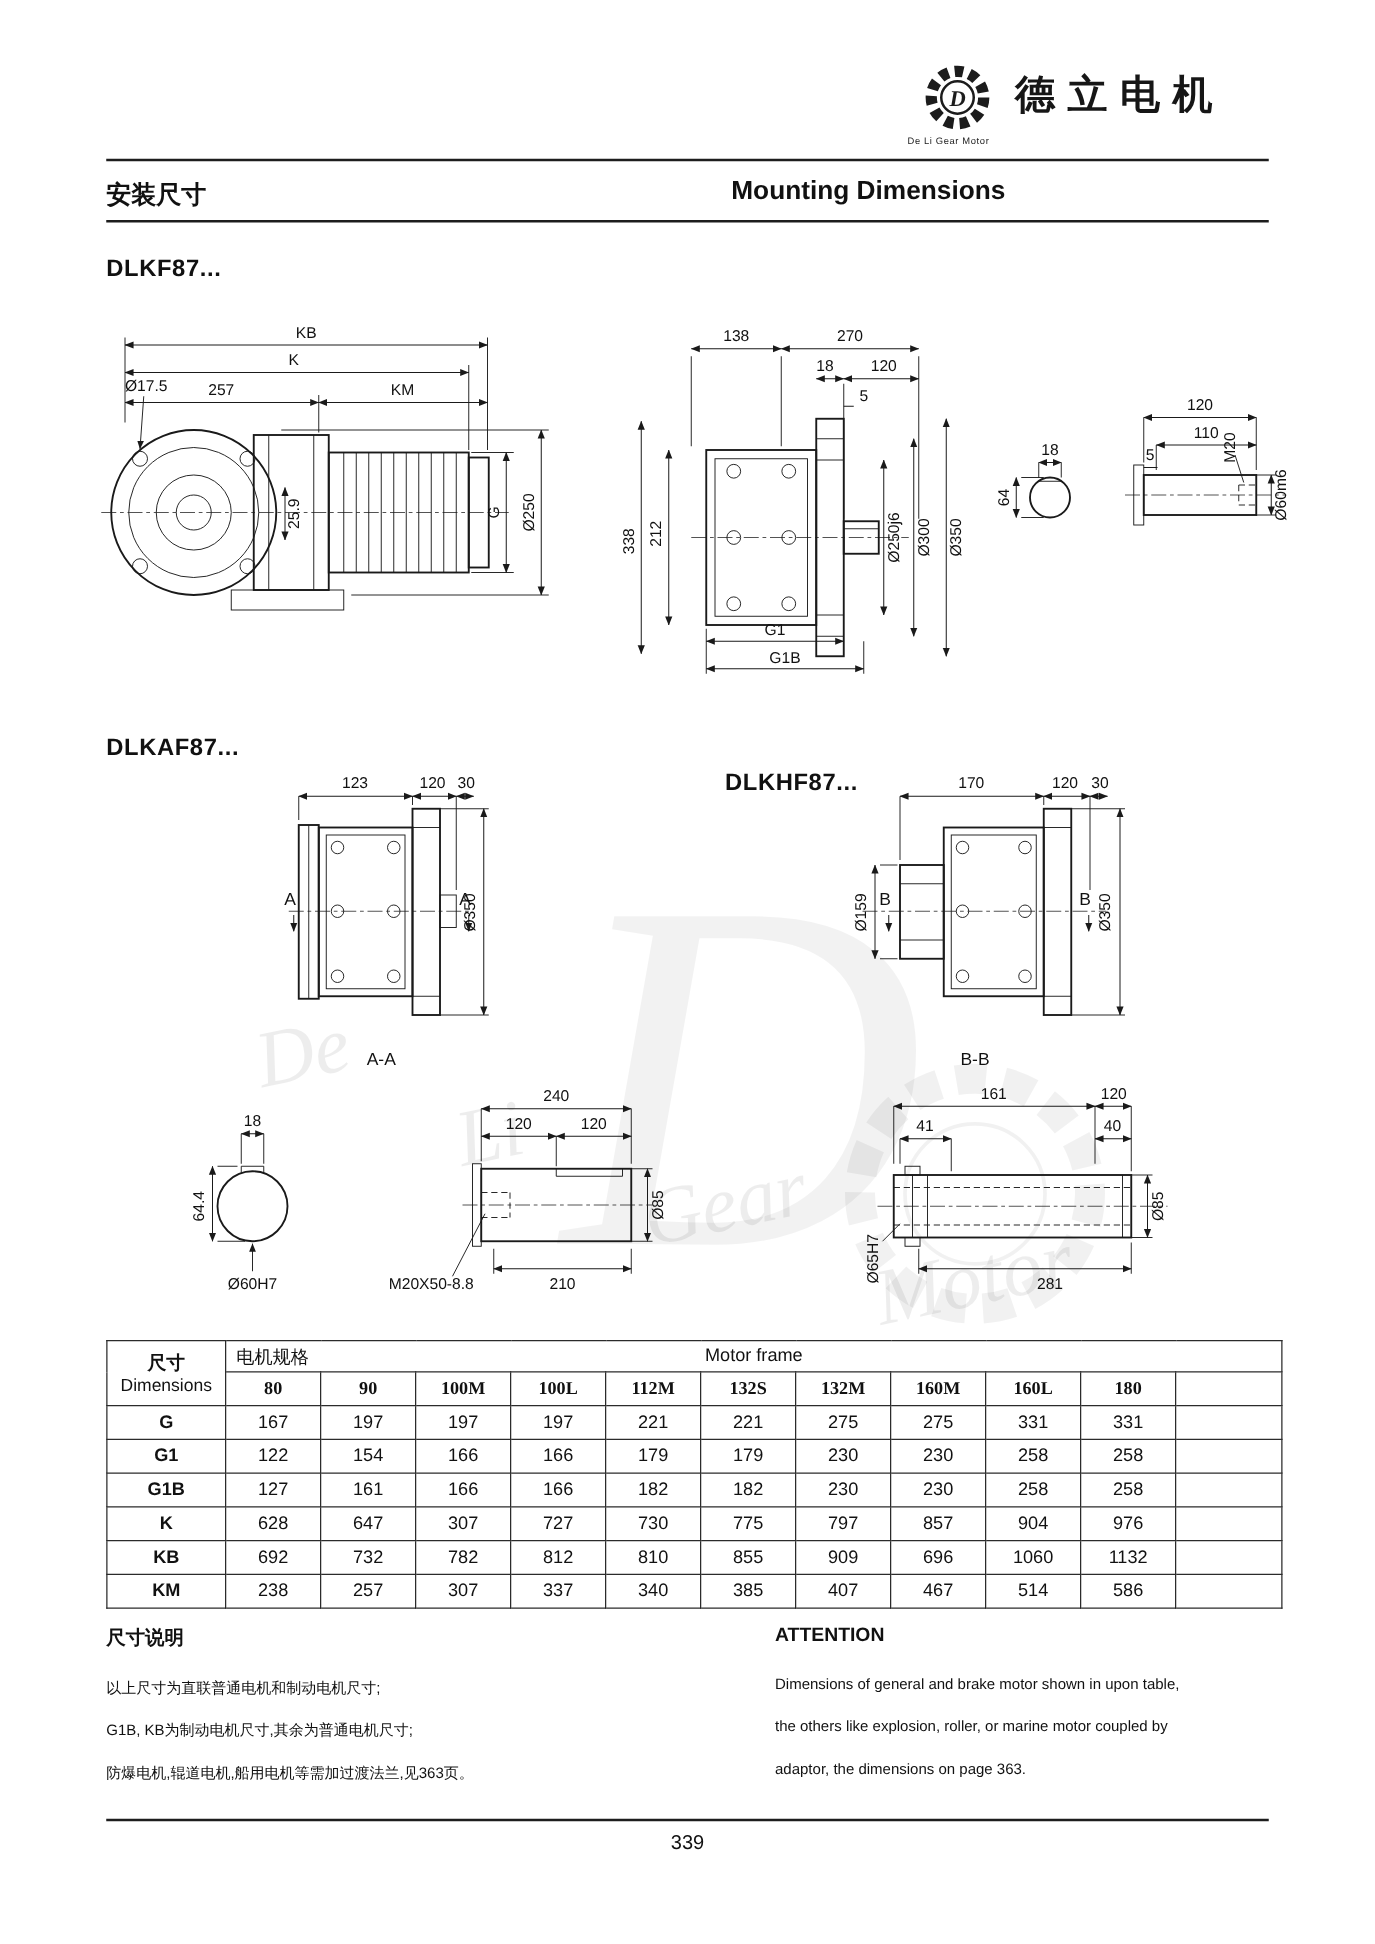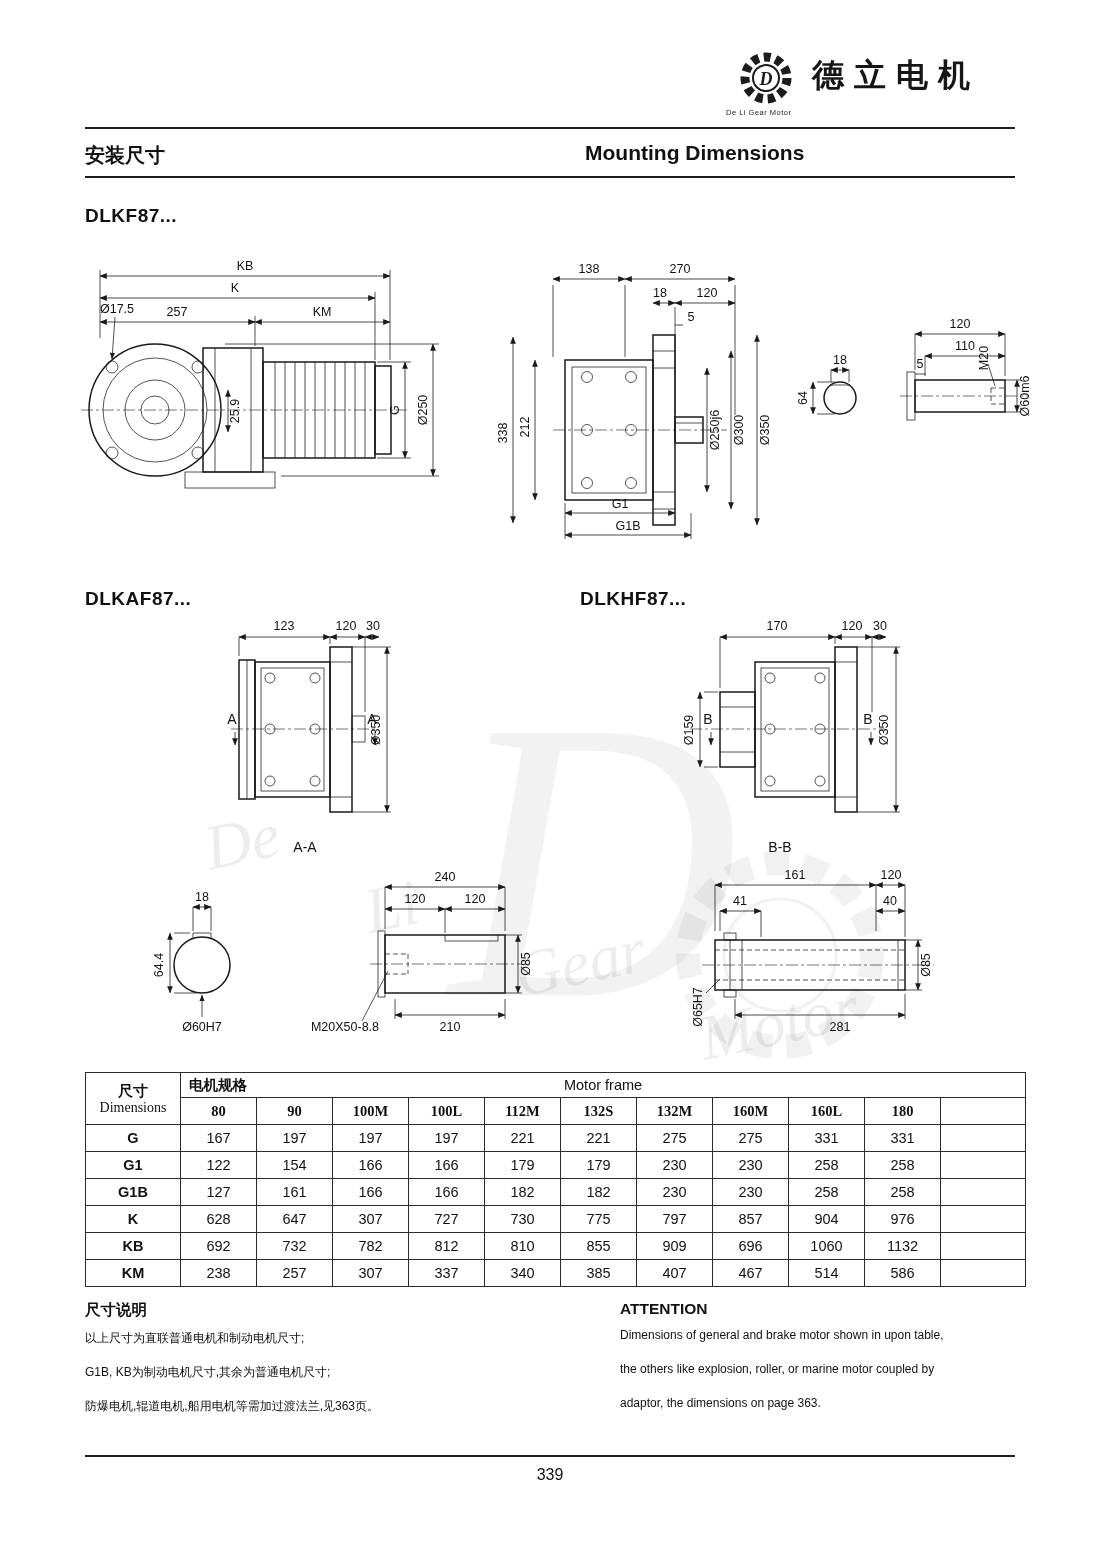--- a/index.html
+++ b/index.html
@@ -31,27 +31,27 @@
 
   
   .dim-table { position:absolute; left:85px; top:1072px; width:940px; border-collapse:collapse;
                font-size:14.5px; table-layout:fixed; }
   .dim-table th,.dim-table td { border:1px solid #2b2b2b; text-align:center; vertical-align:middle;
                height:27px; padding:0; font-weight:normal; }
   .dim-table thead tr.r1 th { height:25px; }
   .dim-table .col-head { font-weight:bold;font-family:Liberation Serif, serif; }
   .dim-table .row-label { font-weight:bold; }
   .dim-head div.cn { font-weight:bold; font-size:15px; line-height:18px; }
-  .dim-head div.en { font-size:14px; line-height:16px;font-family:Liberation Serif, serif; }
+  .dim-head div.en { font-size:14px; line-height:16px; }
   .motor-head { position:relative; }
-  .motor-head .mh-cn { position:absolute; left:8px; top:3px; font-weight:bold; font-size:14.5px; }
+  .motor-head .mh-cn { position:absolute; left:8px; top:3px; font-weight:normal; font-size:14.5px; }
   .motor-head .mh-en { display:inline-block; font-size:14.5px; }
 
   
-  .note-title { font-size:15.5px; font-weight:bold; }
+  .note-title { font-size:15.5px; font-weight:bold; margin-bottom:12px; }
   .note-line  { font-size:12px; line-height:34px; white-space:nowrap; }
 
   .page-num { position:absolute; left:0; top:1466px; width:1100px; text-align:center; font-size:16px; }
 
   .watermark { pointer-events:none; z-index:0; }
   .content-layer { position:absolute; left:0; top:0; width:1100px; height:1555px; z-index:1; }
 </style>
 </head>
 <body>
 
@@ -245,21 +245,21 @@
         <text x="193" y="40" text-anchor="middle" transform="rotate(-90 193 40)">M20</text>
         <line class="thin" x1="193" y1="46" x2="200" y2="68"></line>
         <line class="dim" x1="222" y1="62" x2="222" y2="94" marker-start="url(#arr)" marker-end="url(#arr)"></line>
         <line class="thin" x1="210" y1="62" x2="226" y2="62"></line>
           <line class="thin" x1="210" y1="94" x2="226" y2="94"></line>
         <text x="234" y="78" text-anchor="middle" transform="rotate(-90 234 78)">Ø60m6</text>
       </g>
     </svg>
 
     <div class="abs model-h" style="left:85px;top:588px">DLKAF87...</div>
-    <div class="abs model-h" style="left:580px;top:588px">DLKHF87...</div>
+    <div class="abs model-h" style="left:580px;top:616px">DLKHF87...</div>
 
     <svg class="draw" style="left:225px;top:612px" width="260" height="250" viewBox="0 0 260 250">
       <g>
         <line class="cl" x1="6" y1="117" x2="150" y2="117"></line>
         <rect class="thick" x="14" y="48" width="16" height="139"></rect>
         <line class="thin" x1="22" y1="48" x2="22" y2="187"></line>
         <rect class="thick" x="30" y="50" width="75" height="135"></rect>
         <rect class="thin" x="36" y="56" width="63" height="123"></rect>
         <circle class="thin" cx="45" cy="66" r="5"></circle>
           <circle class="thin" cx="90" cy="66" r="5"></circle>

